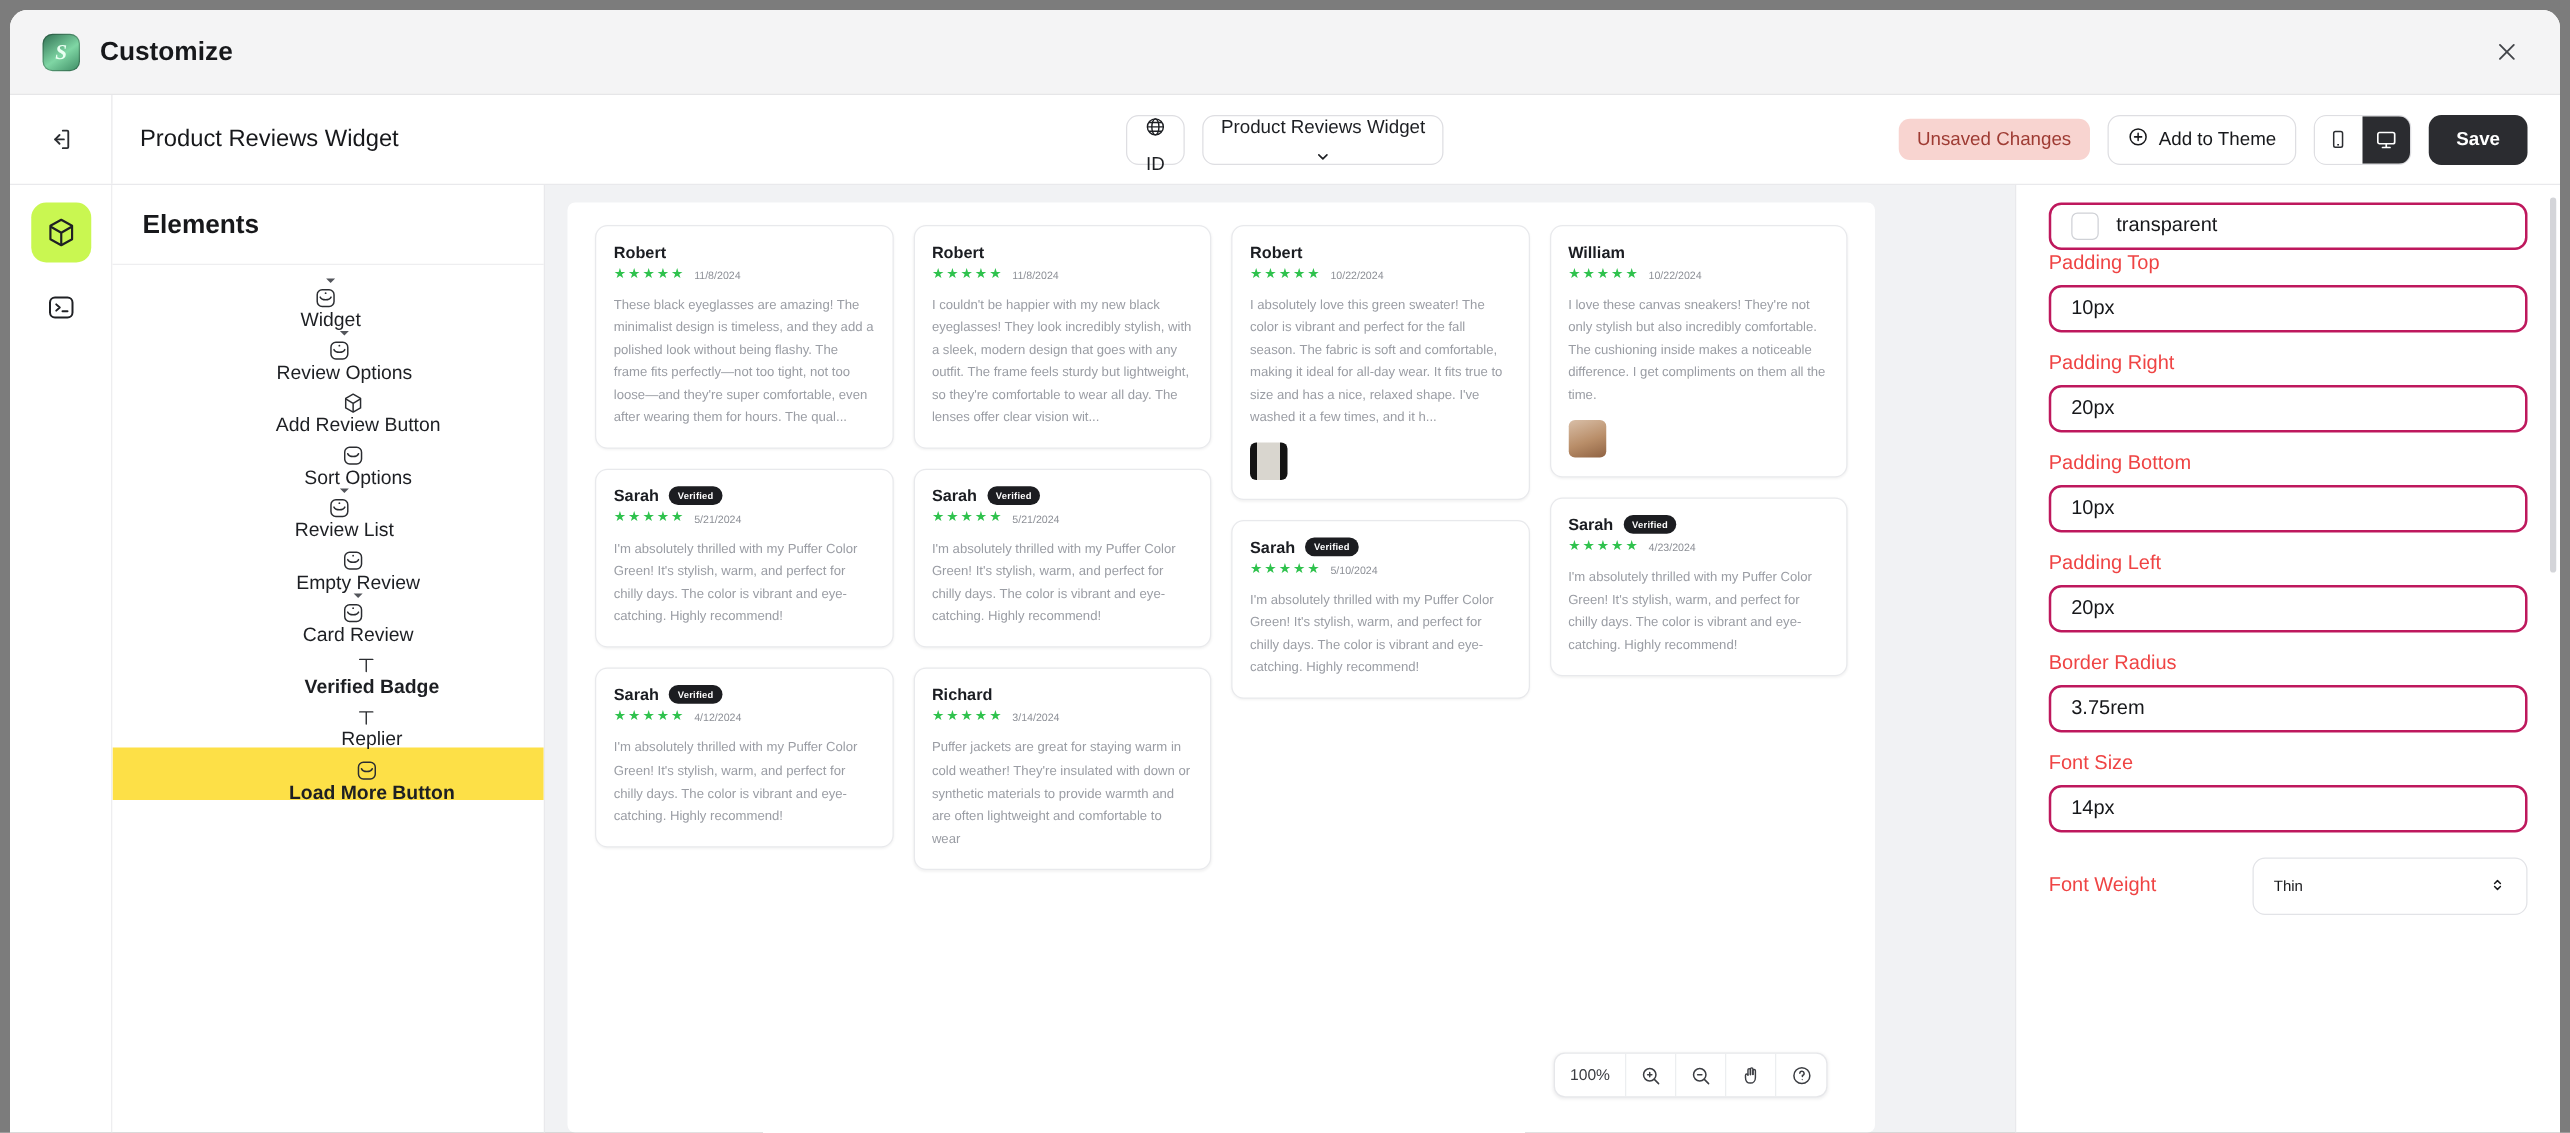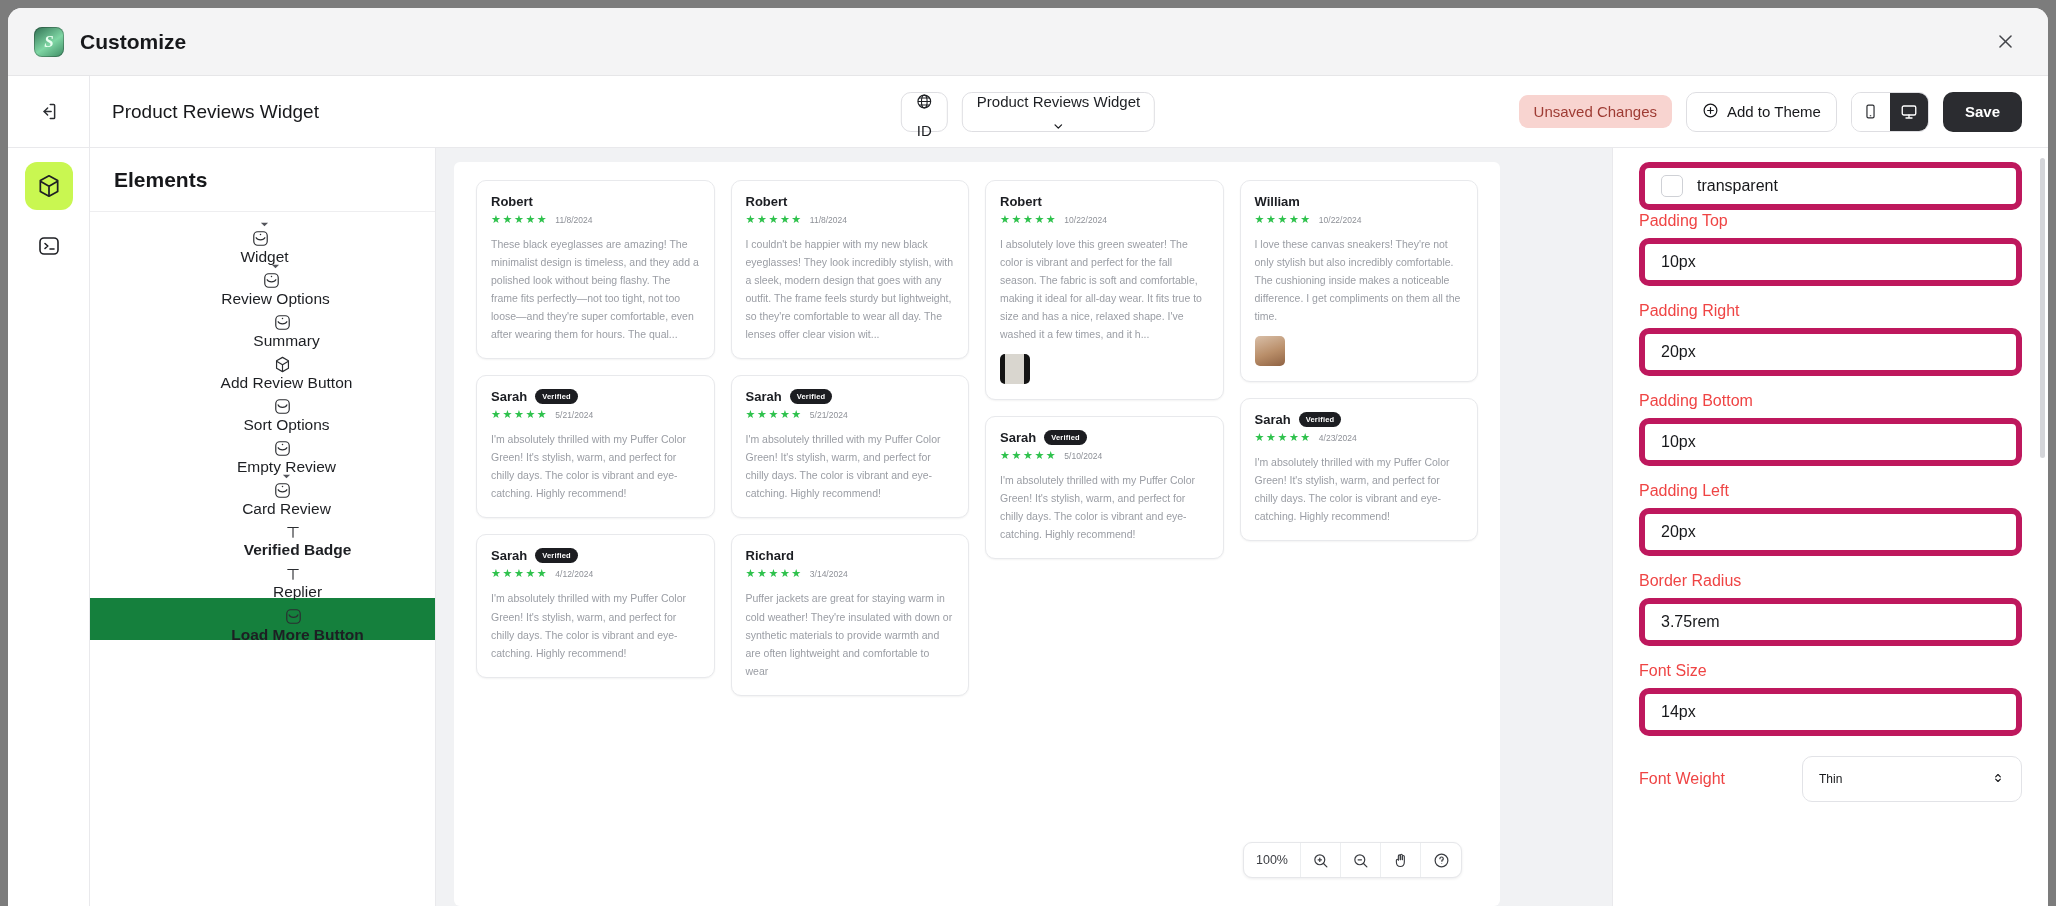--- a/index.html
+++ b/index.html
@@ -131,21 +131,21 @@
     padding: 0 24px; font-size: 21px; font-weight: bold; color: #17181b;
     border-bottom: 1px solid #eeeef0;
   }
   .tree { padding-top: 8px; flex: 1; overflow: hidden; }
   .tree-row {
     height: 42px; display: flex; align-items: center;
     font-size: 15.5px; color: #1d1f23; cursor: pointer;
     padding-right: 10px;
     flex-direction: column;
   }
-  .tree-row.selected { background: #15803d; font-weight: bold; }
+  .tree-row.selected { background: #fde047; font-weight: bold; }
   .caret {
     width: 16px; min-width:16px; display: flex; align-items: center; justify-content: center;
     color: #53555b; font-size: 9px;
   }
   .caret.empty { visibility: hidden; }
   .tree-icon {
     width: 22px; min-width: 22px; height: 22px; margin-right: 9px;
     display: flex; align-items: center; justify-content: center; color: #2b2d31;
   }
 
@@ -204,21 +204,21 @@
 
   
   .props {
     width: 436px; min-width: 436px;
     border-left: 1px solid #e9e9ec; background: #fff;
     padding: 14px 26px 0 26px; overflow: hidden; position: relative;
   }
   .field-label { font-size: 16px; color: #ef4444; margin: 16px 0 8px 0; }
   .field-label:first-child { margin-top: 2px; }
   .field-box {
-    height: 48px; border: 6px solid #be185d; border-radius: 10px;
+    height: 38px; border: 2px solid #be185d; border-radius: 10px;
     display: flex; align-items: center; padding: 0 16px;
     font-size: 16px; color: #17181b; background: #fff; cursor: text;
   }
   .field-box.checkrow { gap: 14px; cursor: default; }
   .chk {
     width: 22px; height: 22px; border: 1.5px solid #cfd1d6; border-radius: 5px;
     background: #fff; cursor: pointer;
   }
   .selrow { display: flex; align-items: center; justify-content: space-between; margin-top: 20px; }
   .selrow .field-label { margin: 0; }
@@ -367,55 +367,55 @@
             </span>
             <span>Review Options</span>
           </div>
           <div class="tree-row" style="padding-left: 58px;">
             <span class="caret empty">
               <svg width="9" height="9" viewBox="0 0 10 10">
                 <path d="M1 3l4 4 4-4z" fill="currentColor"></path>
               </svg>
             </span>
             <span class="tree-icon">
+              <svg width="19" height="19" viewBox="0 0 24 24" fill="none" stroke="currentColor" stroke-width="1.5" stroke-linejoin="round">
+                <path d="M12 3l7.5 4.2v9.6L12 21l-7.5-4.2V7.2z"></path>
+                <path d="M12 12.2l7.5-4.4M12 12.2L4.5 7.8M12 12.2V21"></path>
+              </svg>
+            </span>
+            <span>Add Review Button</span>
+          </div>
+          <div class="tree-row" style="padding-left: 58px;">
+            <span class="caret empty">
+              <svg width="9" height="9" viewBox="0 0 10 10">
+                <path d="M1 3l4 4 4-4z" fill="currentColor"></path>
+              </svg>
+            </span>
+            <span class="tree-icon">
+              <svg width="19" height="19" viewBox="0 0 24 24" fill="none" stroke="currentColor" stroke-width="1.5" stroke-linecap="round" stroke-linejoin="round">
+                <rect x="3.5" y="3.5" width="17" height="17" rx="5"></rect>
+                <path d="M6.5 10c1.6 4 9.4 4 11 0"></path>
+              </svg>
+            </span>
+            <span>Sort Options</span>
+          </div>
+          <div class="tree-row" style="padding-left: 36px;">
+            <span class="caret">
+              <svg width="9" height="9" viewBox="0 0 10 10">
+                <path d="M1 3l4 4 4-4z" fill="currentColor"></path>
+              </svg>
+            </span>
+            <span class="tree-icon">
               <svg width="19" height="19" viewBox="0 0 24 24" fill="none" stroke="currentColor" stroke-width="1.5" stroke-linecap="round" stroke-linejoin="round">
                 <rect x="3.5" y="3.5" width="17" height="17" rx="5"></rect>
                 <path d="M6.5 11c1.6 3.6 9.4 3.6 11 0"></path>
                 <circle cx="12" cy="7" r=".95" fill="currentColor" stroke="none"></circle>
               </svg>
             </span>
-            <span>Summary</span>
-          </div>
-          <div class="tree-row" style="padding-left: 58px;">
-            <span class="caret empty">
-              <svg width="9" height="9" viewBox="0 0 10 10">
-                <path d="M1 3l4 4 4-4z" fill="currentColor"></path>
-              </svg>
-            </span>
-            <span class="tree-icon">
-              <svg width="19" height="19" viewBox="0 0 24 24" fill="none" stroke="currentColor" stroke-width="1.5" stroke-linejoin="round">
-                <path d="M12 3l7.5 4.2v9.6L12 21l-7.5-4.2V7.2z"></path>
-                <path d="M12 12.2l7.5-4.4M12 12.2L4.5 7.8M12 12.2V21"></path>
-              </svg>
-            </span>
-            <span>Add Review Button</span>
-          </div>
-          <div class="tree-row" style="padding-left: 58px;">
-            <span class="caret empty">
-              <svg width="9" height="9" viewBox="0 0 10 10">
-                <path d="M1 3l4 4 4-4z" fill="currentColor"></path>
-              </svg>
-            </span>
-            <span class="tree-icon">
-              <svg width="19" height="19" viewBox="0 0 24 24" fill="none" stroke="currentColor" stroke-width="1.5" stroke-linecap="round" stroke-linejoin="round">
-                <rect x="3.5" y="3.5" width="17" height="17" rx="5"></rect>
-                <path d="M6.5 10c1.6 4 9.4 4 11 0"></path>
-              </svg>
-            </span>
-            <span>Sort Options</span>
+            <span>Review List</span>
           </div>
           <div class="tree-row" style="padding-left: 58px;">
             <span class="caret empty">
               <svg width="9" height="9" viewBox="0 0 10 10">
                 <path d="M1 3l4 4 4-4z" fill="currentColor"></path>
               </svg>
             </span>
             <span class="tree-icon">
               <svg width="19" height="19" viewBox="0 0 24 24" fill="none" stroke="currentColor" stroke-width="1.5" stroke-linecap="round" stroke-linejoin="round">
                 <rect x="3.5" y="3.5" width="17" height="17" rx="5"></rect>

